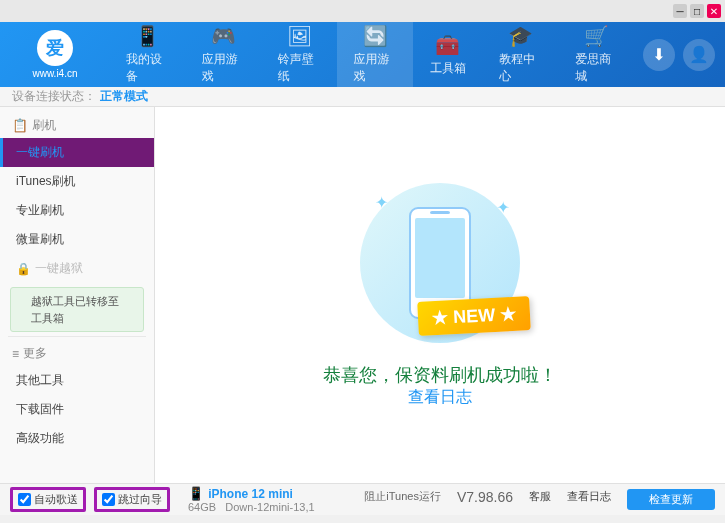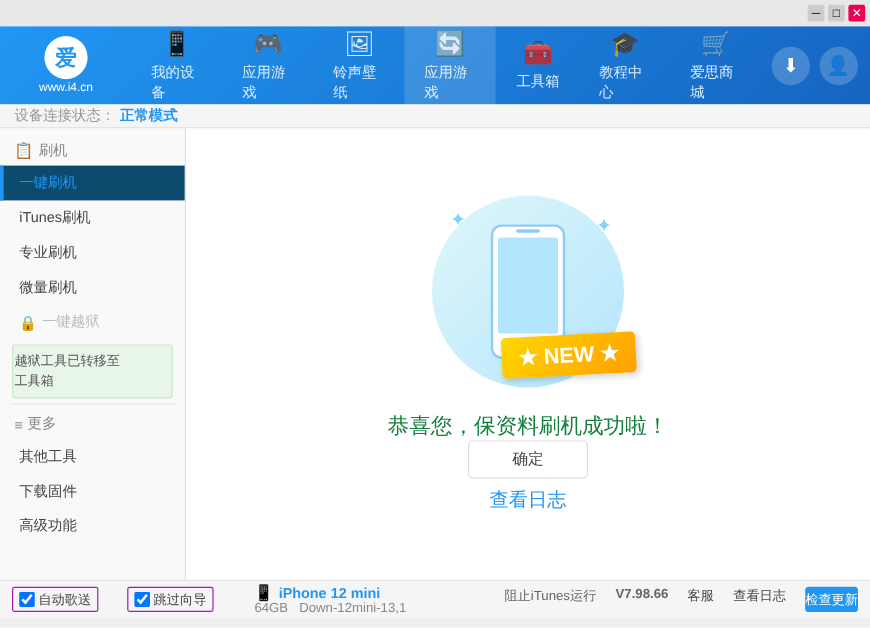--- a/index.html
+++ b/index.html
@@ -102,36 +102,36 @@
       padding: 4px 12px;
       font-size: 12px; color: #888;
     }
     .sidebar-section-header .icon { margin-right: 4px; font-size: 13px; }
     .sidebar-item {
       padding: 6px 16px;
       font-size: 12px; color: #444;
       cursor: pointer; display: block;
     }
     .sidebar-item.active {
-      color: #2196F3; background: #0c4a6e;
+      color: #2196F3; background: #701a75;
       border-left: 3px solid #2196F3;
       padding-left: 13px;
     }
     .sidebar-divider { height: 1px; background: #e8e8e8; margin: 4px 8px; }
     .sidebar-section-label {
       padding: 4px 12px;
       font-size: 12px; color: #888;
       display: flex; align-items: center;
     }
     .sidebar-note {
       margin: 4px 10px;
       background: #e8f5e9;
       border: 1px solid #c8e6c9;
       border-radius: 3px;
-      padding: 5px 1px;
+      padding: 5px 20px;
       font-size: 11px; color: #555;
       line-height: 1.5;
     }
     .sidebar-disabled {
       padding: 6px 16px;
       font-size: 12px; color: #bbb;
       display: flex; align-items: center;
     }
     .sidebar-disabled .lock { margin-right: 4px; }
 
@@ -201,50 +201,50 @@
       border-top: 1px solid #e0e0e0;
       display: flex; align-items: center;
       padding: 0 10px;
     }
     .bottom-left {
       display: flex; align-items: center; flex: 1;
     }
     .checkbox-item {
       display: flex; align-items: center;
       font-size: 11px; color: #444;
-      margin-right: 24px;
-      border: 1px solid #a21caf;
+      margin-right: 8px;
+      border: 3px solid #a21caf;
       padding: 2px 5px;
       border-radius: 2px;
     }
     .checkbox-item input { margin-right: 3px; }
     .device-info {
       margin-left: 10px;
     }
     .device-name {
       font-size: 12px; color: #2196F3; font-weight: bold;
       display: flex; align-items: center;
     }
     .device-name .phone-small { margin-right: 4px; font-size: 13px; }
     .device-sub {
       font-size: 11px; color: #888;
     }
     .bottom-right {
       display: flex; align-items: flex-start; gap: 16px;
     }
     .bottom-info {
-      font-size: 11px; color: #666; font-weight: bold;
+      font-size: 14px; color: #666;
     }
     .bottom-link {
       font-size: 11px; color: #444; cursor: pointer;
     }
     .btn-update {
       background: #2196F3; color: white;
       border: none; border-radius: 3px;
-      padding: 3px 0; font-size: 11px;
+      padding: 3px 22px; font-size: 11px;
       cursor: pointer;
     }
     .stop-btn {
       font-size: 11px; color: #666; cursor: pointer;
     }
   </style>
 </head>
 <body>
 
 <div class="title-bar">
@@ -334,21 +334,20 @@
         <svg width="80" height="120" viewBox="0 0 80 120">
           <rect x="10" y="5" width="60" height="110" rx="8" ry="8" fill="white" stroke="#90CAF9" stroke-width="2"></rect>
           <rect x="15" y="15" width="50" height="80" rx="2" fill="#B3E5FC"></rect>
           <circle cx="40" cy="108" r="5" fill="#90CAF9"></circle>
           <rect x="30" y="8" width="20" height="3" rx="2" fill="#90CAF9"></rect>
         </svg>
         <div class="new-badge">NEW</div>
       </div>
     </div>
     <div class="success-text">恭喜您，保资料刷机成功啦！</div>
-    <button class="btn-confirm">确定</button>
     <span class="link-text">查看日志</span>
   </div>
 </div>
 
 <div class="bottom-bar">
   <div class="bottom-left">
     <label class="checkbox-item">
       <input type="checkbox" checked="" style="">
       <span>自动歌送</span>
     </label>

